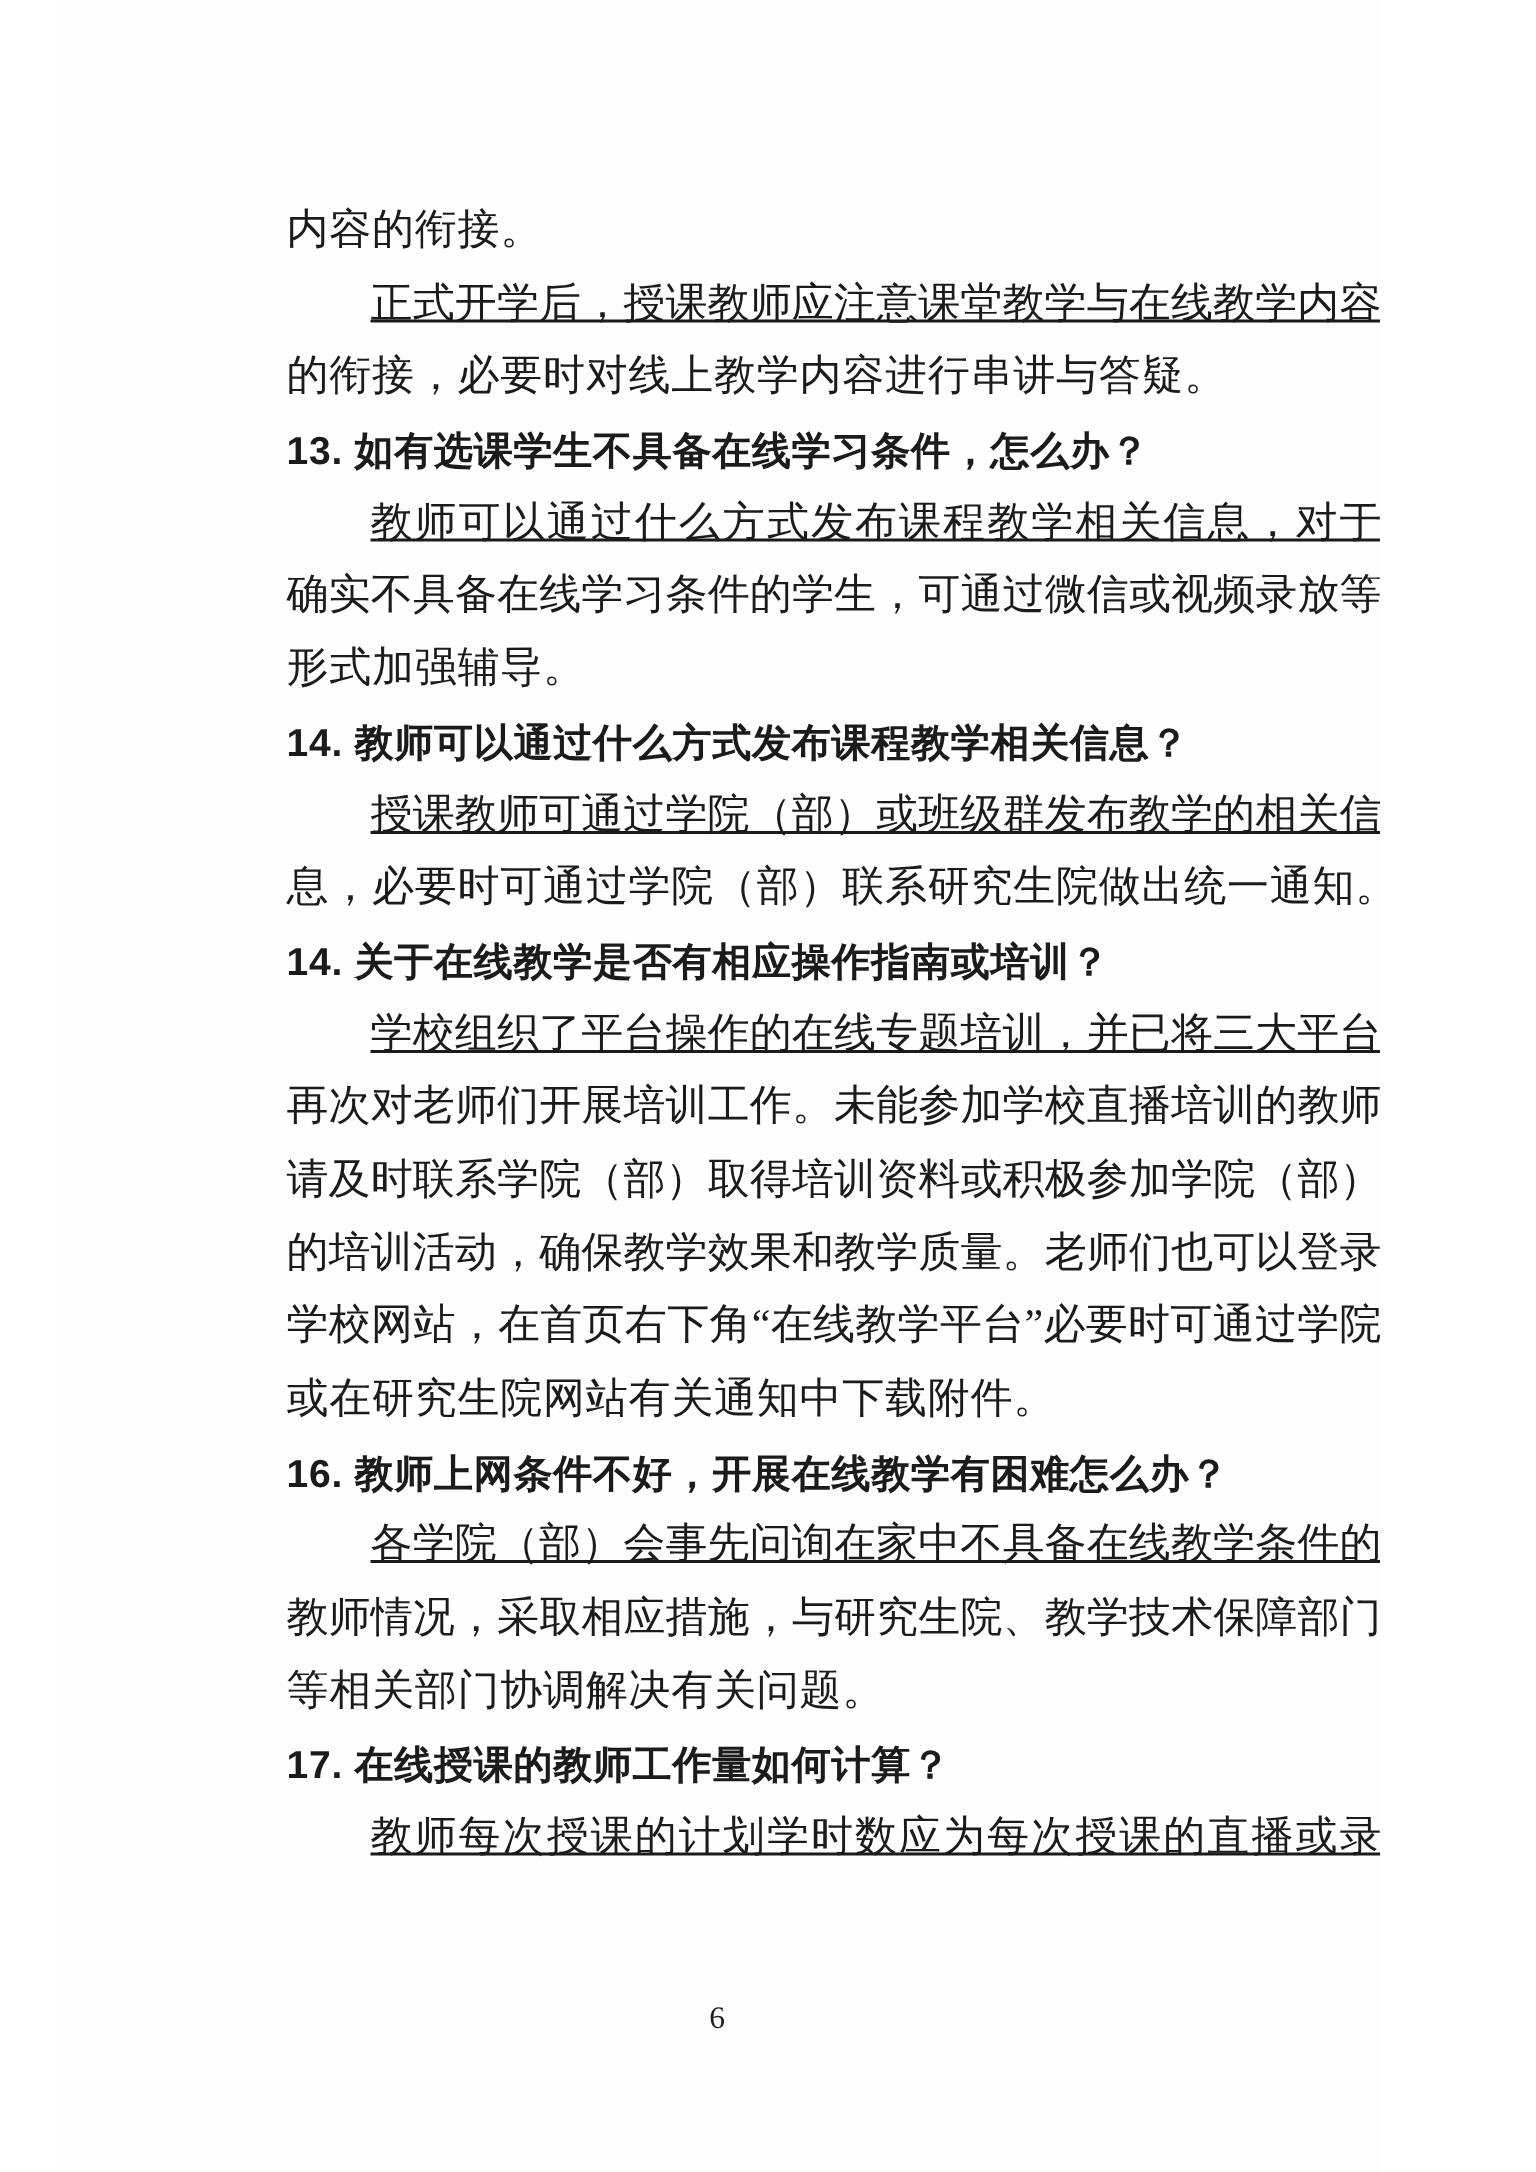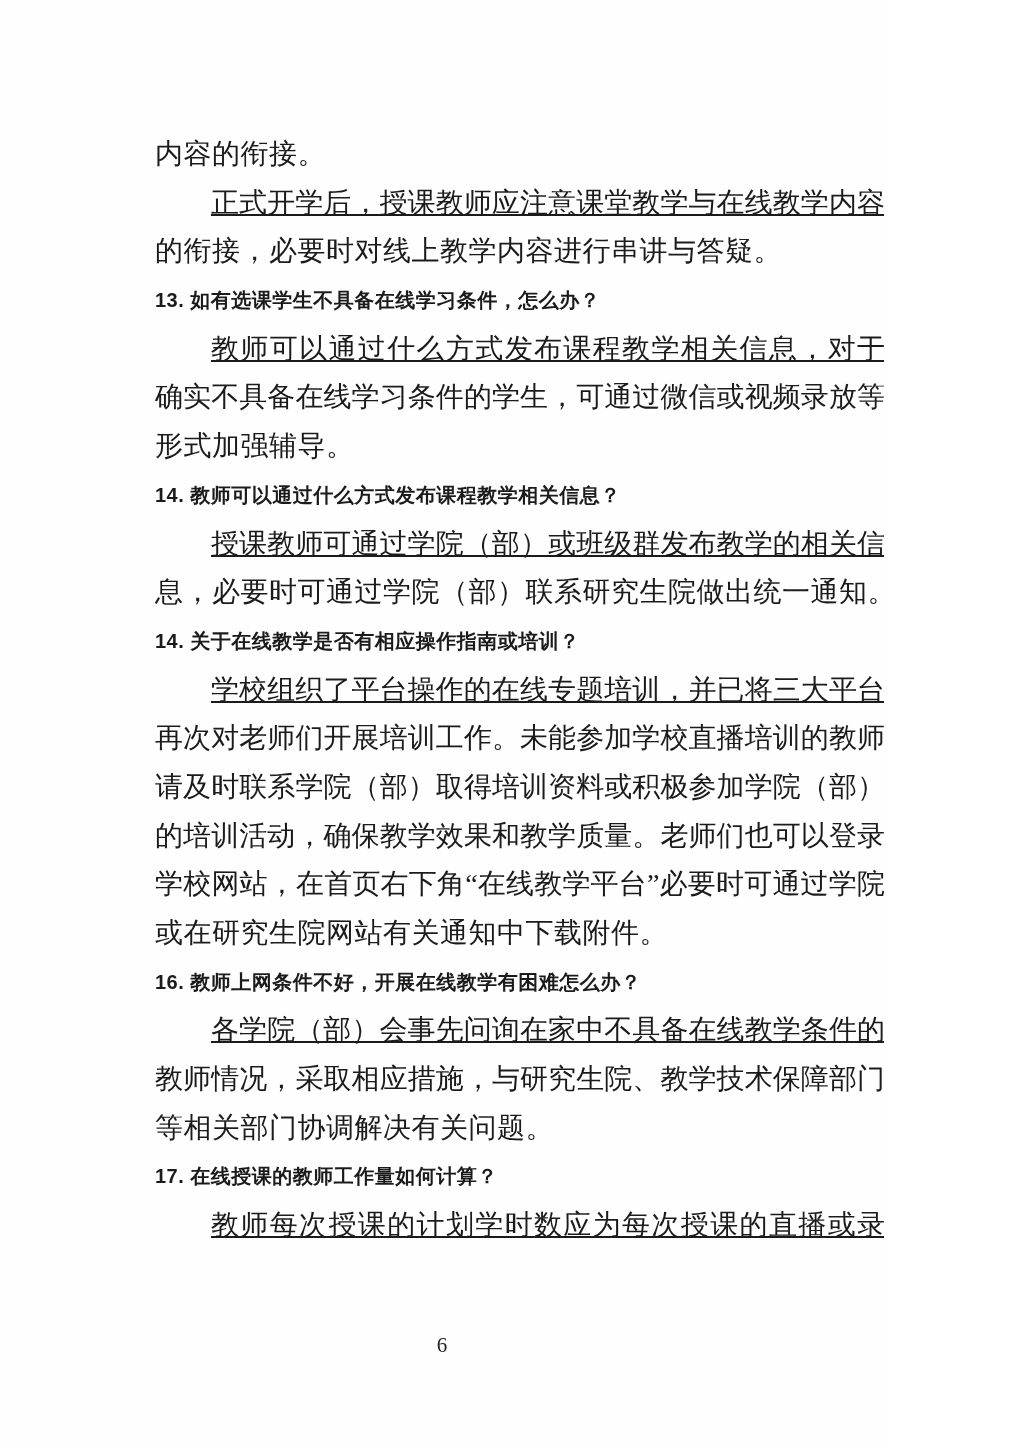--- a/index.html
+++ b/index.html
@@ -8,20 +8,21 @@
     background: #ffffff;
   }
   .sheet {
     position: relative;
     width: 884px;
     height: 1448px;
     background: #fefefe;
     overflow: hidden;
     color: #1b1b1b;
     font-family: "Liberation Serif", "DejaVu Serif", serif;
+    margin-left: 36px;
   }
   .textblock {
     position: absolute;
     left: 155px;
     top: 130px;
     width: 730px;
   }
   .line {
     height: 48.7px;
     line-height: 48.7px;
@@ -37,21 +38,21 @@
     text-justify: inter-character;
     letter-spacing: 0;
   }
   .indent {
     text-indent: 2em;
     text-decoration: underline;
   }
   .head {
     font-family: "Liberation Sans", "DejaVu Sans", sans-serif;
     font-weight: 700;
-    font-size: 20px;
+    font-size: 26px;
     letter-spacing: 0.5px;
   }
   .pageno {
     position: absolute;
     top: 1330px;
     left: 0;
     width: 100%;
     height: 30px;
     line-height: 30px;
     text-align: center;

